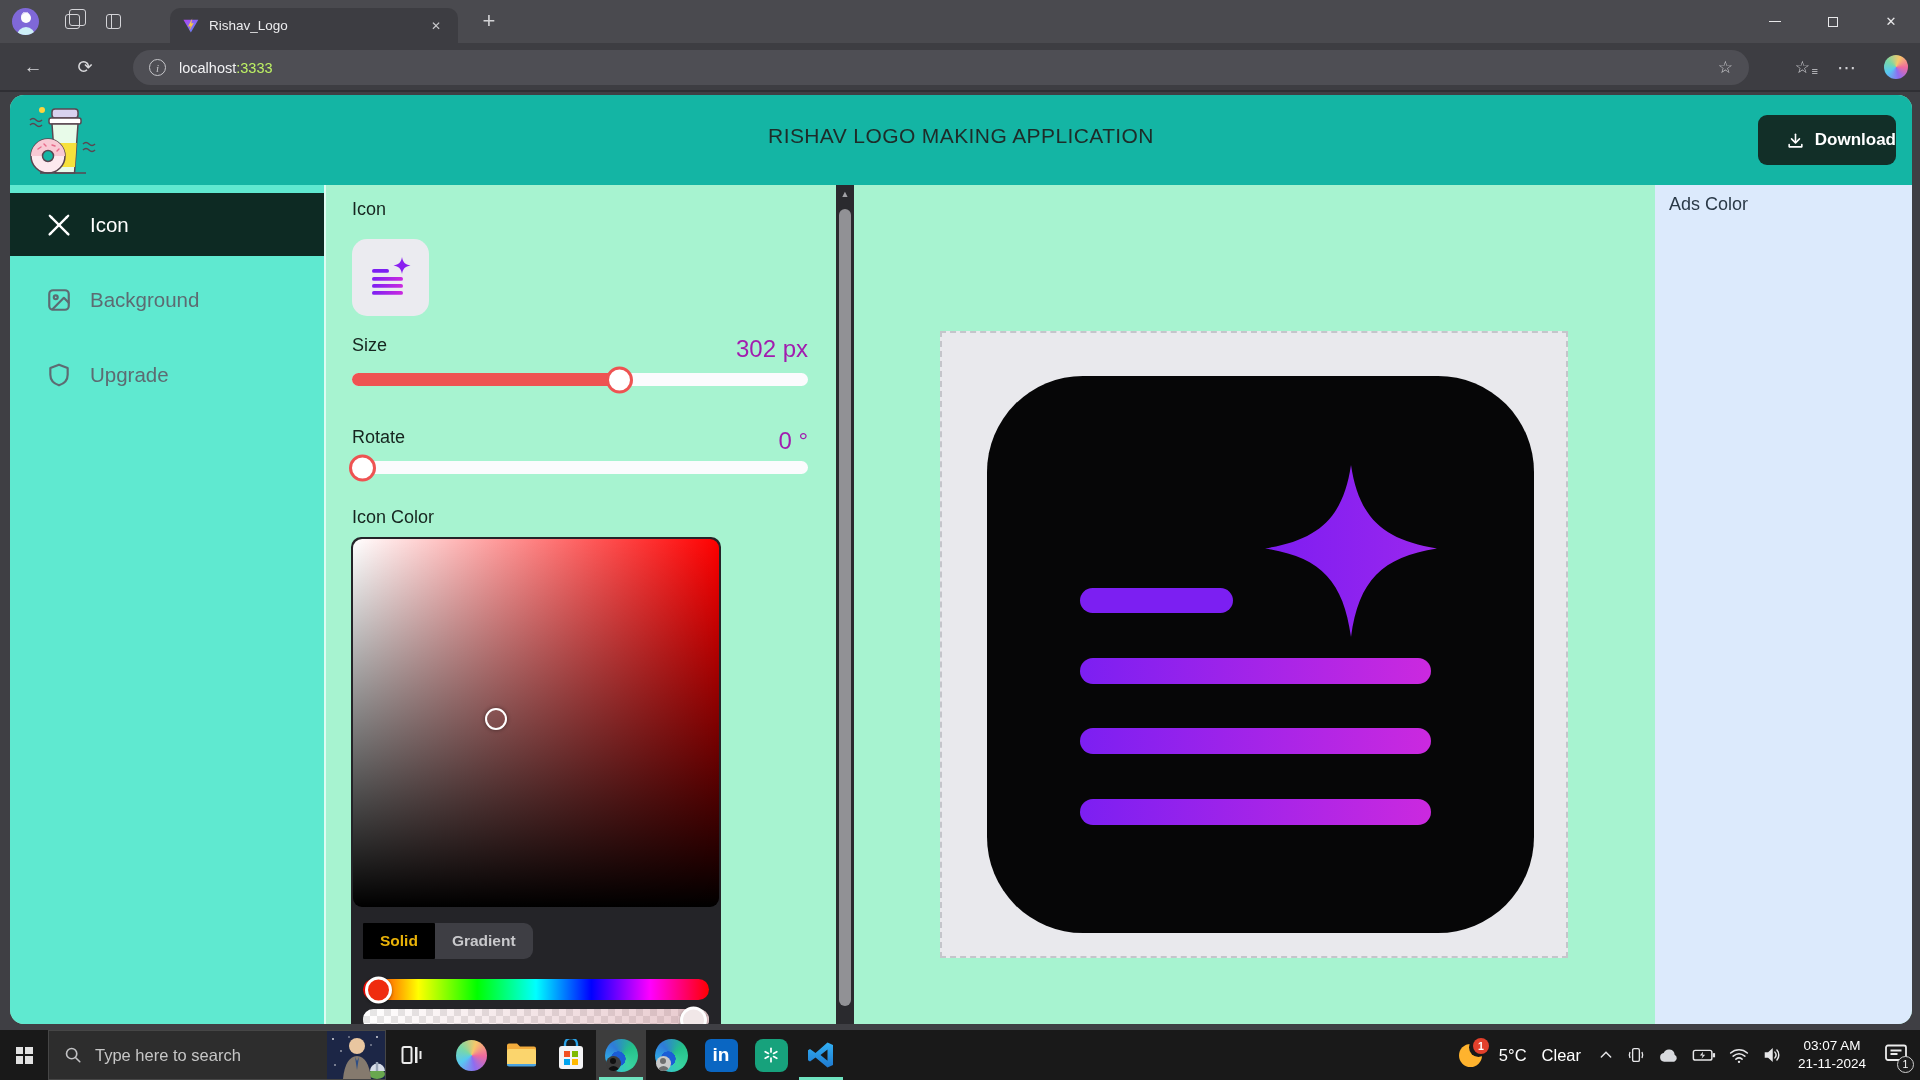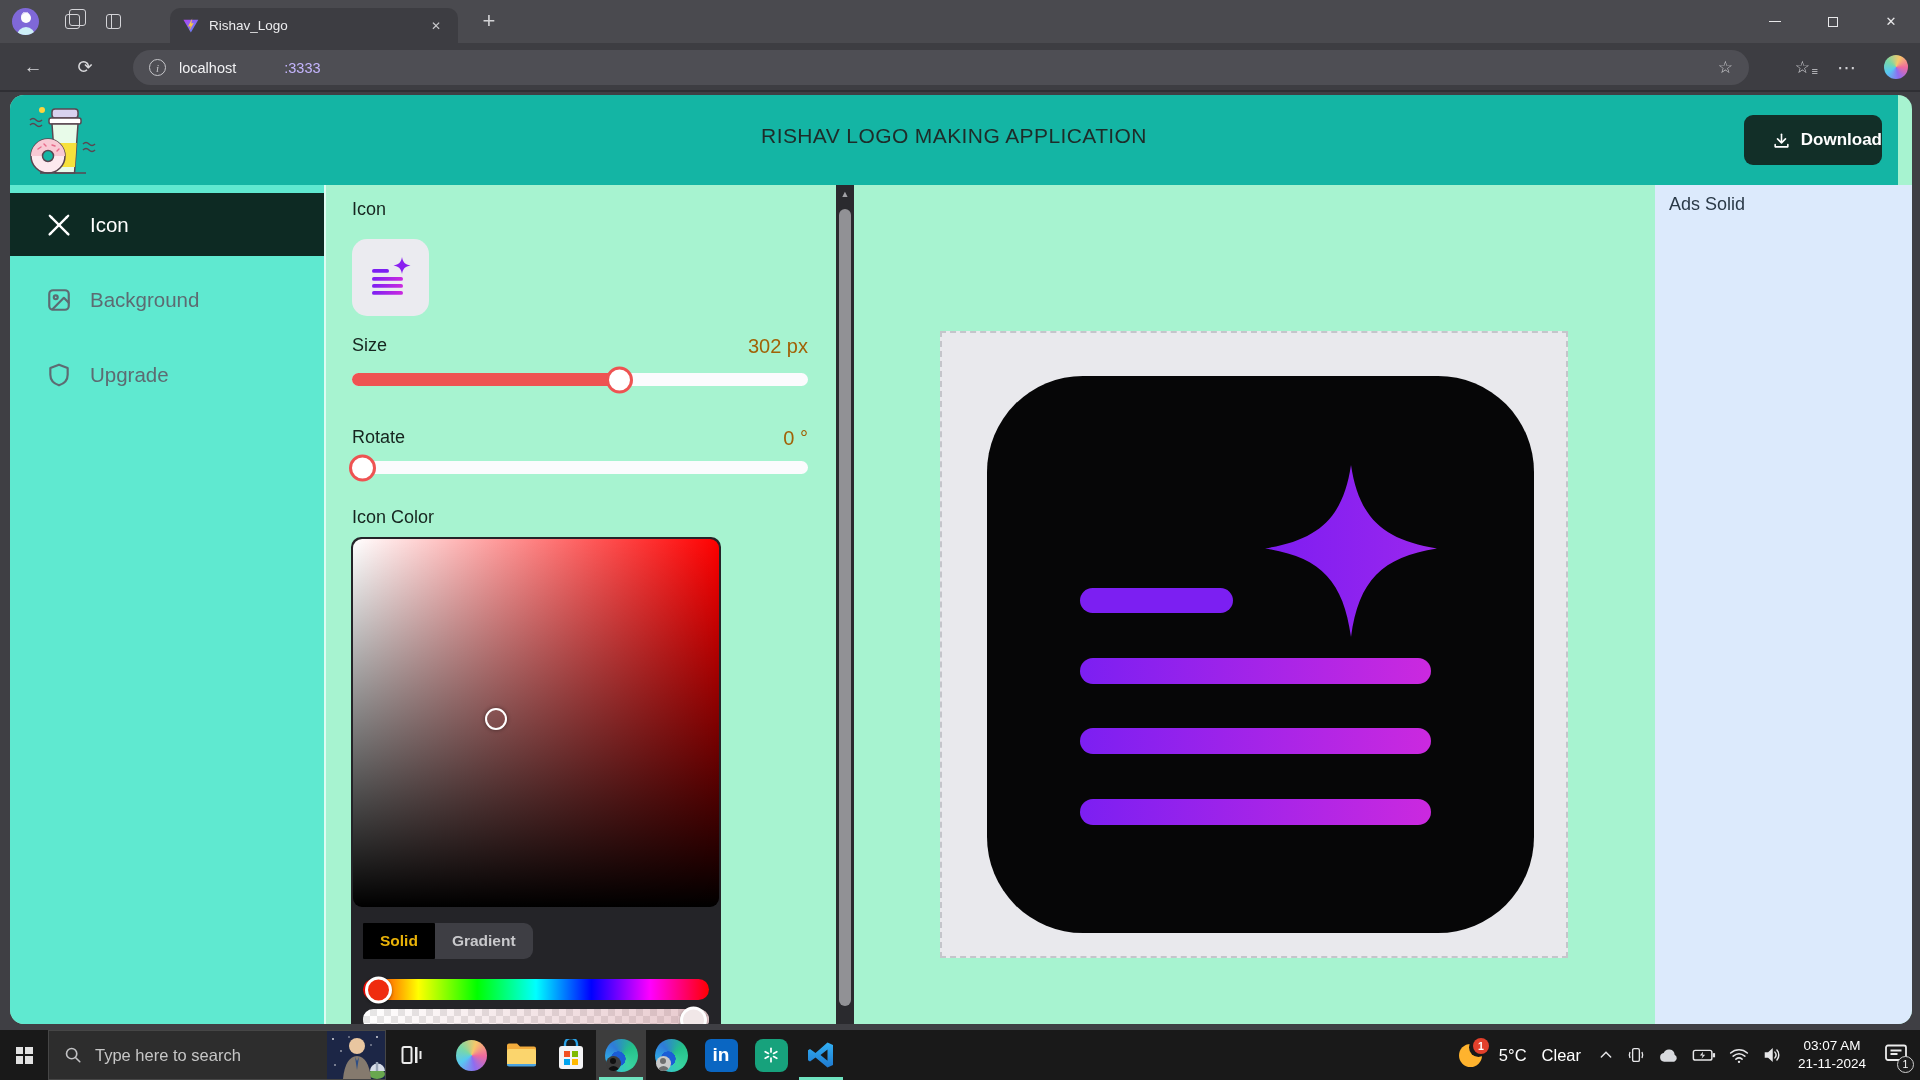--- a/index.html
+++ b/index.html
@@ -24,44 +24,44 @@
   .wc{width:58px;height:100%;display:flex;align-items:center;justify-content:center;color:#e8e8ea;font-size:13px;}
   .wc .min-bar{width:12px;border-top:1.6px solid #e8e8ea;display:block;}
   .wc .restore{width:10px;height:10px;border:1.5px solid #e8e8ea;position:relative;background:#4a4a4f;}
   .wc .restore::before{content:"";position:absolute;top:-4px;left:2.5px;width:10px;height:10px;border:1.5px solid #e8e8ea;z-index:-1;}
 
   .toolbar{position:absolute;top:43px;left:0;right:0;height:49px;background:#3d3d42;border-bottom:2px solid #2f2f34;}
   .nav-ic{position:absolute;top:9px;width:30px;height:30px;color:#d8d8db;font-size:19px;display:flex;align-items:center;justify-content:center;}
   .addr{position:absolute;left:133px;top:7px;height:35px;width:1616px;background:#4e4e54;border-radius:18px;display:flex;align-items:center;gap:13px;padding:0 16px;}
   .info-ic{width:17px;height:17px;border:1.5px solid #c7c7cb;border-radius:50%;color:#c7c7cb;font-size:11px;display:flex;align-items:center;justify-content:center;font-family:"Liberation Serif",serif;font-style:italic;flex:0 0 auto;}
   .url{font-size:14.5px;color:#f2f2f4;}
-  .url .port{color:#c4b5fd;margin-left:48px;}
+  .url .port{color:#bef264;}
   .addr-star{margin-left:auto;color:#c9c9cd;font-size:17px;}
   .tb-right{position:absolute;right:12px;top:9px;display:flex;gap:27px;align-items:center;height:30px;}
   .fav-ic{color:#d0d0d4;font-size:17px;position:relative;}
   .fav-ic::after{content:"\2261";position:absolute;right:-8px;bottom:1px;font-size:11px;color:#d0d0d4;}
   .dots{color:#d0d0d4;font-size:19px;letter-spacing:1px;}
   .copilot{width:24px;height:24px;border-radius:50%;background:conic-gradient(from 20deg,#f7c76a,#ef6a9e,#8f6cf0,#57c8f2,#7ad8a5,#f7c76a);}
 
   
   .page{position:absolute;top:92px;left:0;right:0;height:938px;background:#3f3f44;}
   .app{position:absolute;left:10px;right:8px;top:3px;bottom:6px;border-radius:14px;overflow:hidden;background:#a7f3d0;}
-  .app-header{position:absolute;top:0;left:0;right:14px;height:90px;background:#14b5a4;z-index:3;}
+  .app-header{position:absolute;top:0;left:0;right:0;height:90px;background:#14b5a4;z-index:3;}
   .logo-art{position:absolute;left:12px;top:4px;}
   .app-title{position:absolute;left:0;right:0;top:29px;text-align:center;font-size:21px;color:#1e2c29;letter-spacing:.4px;}
   .dl-btn{position:absolute;right:16px;top:20px;width:138px;height:50px;background:#122f28;border-radius:9px;display:flex;align-items:center;justify-content:flex-end;gap:10px;color:#fff;font-size:17px;font-weight:700;cursor:pointer;}
 
   .sidebar{position:absolute;left:0;top:90px;width:316px;bottom:0;background:#5fe9d0;border-right:2px solid #ddfcf2;padding-top:8px;}
   .side-item{height:63px;margin-bottom:12px;display:flex;align-items:center;gap:18px;padding-left:36px;color:#5d6b72;font-size:20.5px;cursor:pointer;}
   .side-item.active{background:#0d2a23;color:#fff;}
   .side-ic{width:26px;height:26px;flex:0 0 auto;}
 
   .panel{position:absolute;left:318px;top:90px;width:508px;bottom:0;background:#a7f3d0;}
   .p-label{position:absolute;left:24px;font-size:18px;color:#16251f;}
-  .p-val{position:absolute;right:28px;font-size:20px;color:#a16207;}
+  .p-val{position:absolute;right:28px;font-size:24px;color:#a21caf;}
   .icon-btn{position:absolute;left:24px;top:54px;width:77px;height:77px;background:#ebebf0;border-radius:15px;display:flex;align-items:center;justify-content:center;cursor:pointer;}
   .slider{position:absolute;left:24px;right:28px;height:13px;border-radius:7px;background:#fbfbfd;}
   .slider .fill{position:absolute;left:0;top:0;bottom:0;border-radius:7px;background:#ee5352;}
   .slider .thumb{position:absolute;top:50%;transform:translateY(-50%);width:27px;height:27px;border-radius:50%;background:#fff;border:3px solid #ee5352;}
   .color-card{position:absolute;left:23px;top:352px;width:370px;bottom:0;background:#242428;border-radius:10px 10px 0 0;}
   .sat{position:absolute;left:2px;right:2px;top:2px;height:368px;border-radius:9px;
     background:linear-gradient(to top,#000,rgba(0,0,0,0)),linear-gradient(to right,#fff,#f00);}
   .sat-cursor{position:absolute;left:36%;top:46%;width:22px;height:22px;border-radius:50%;border:2.5px solid #fff;box-shadow:0 0 4px rgba(0,0,0,.45);}
   .mode-tabs{position:absolute;left:12px;top:386px;display:flex;background:#3e3e44;border-radius:9px;}
   .mode{padding:9px 17px;font-size:15.5px;font-weight:700;color:#c9c9cc;cursor:pointer;}
@@ -316,21 +316,21 @@
             </svg>
             <div class="lg-line short"></div>
             <div class="lg-line l2"></div>
             <div class="lg-line l3"></div>
             <div class="lg-line l4"></div>
           </div>
         </div>
       </div>
 
       <div class="ads">
-        <span>Ads Solid</span>
+        <span>Ads Color</span>
       </div>
 
     </div>
   </div>
 
   <div class="taskbar">
     <div class="tb-start">
       <div class="win-grid">
           <span></span>
           <span></span>

